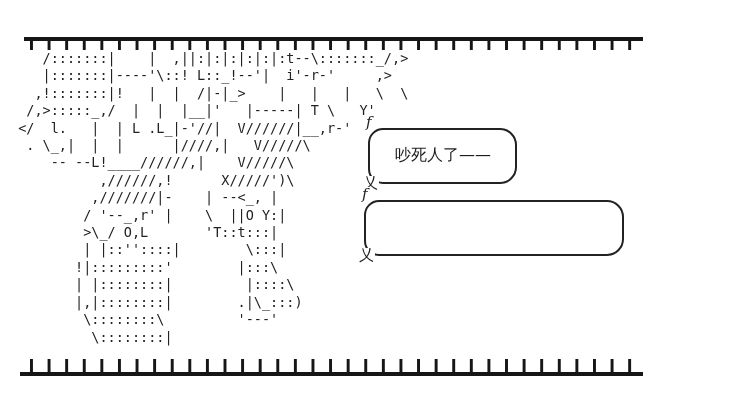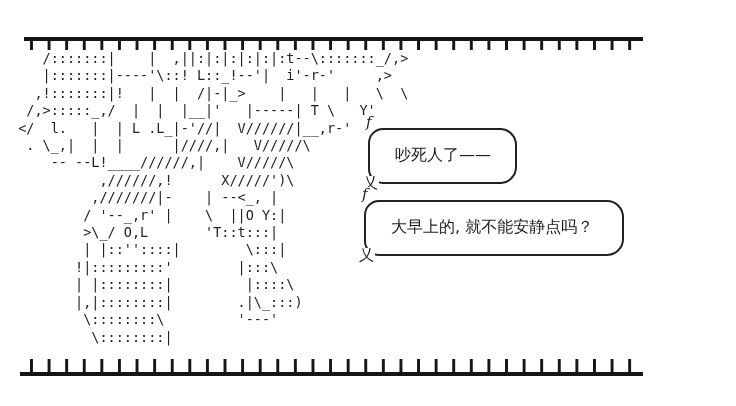--- a/index.html
+++ b/index.html
@@ -79,19 +79,18 @@
           \::::::::|</pre>
 
   <div class="bubble bubble-1">
     <span class="tail-f">f</span>
     <span class="btext">吵死人了——</span>
     <span class="tail-x">乂</span>
   </div>
 
   <div class="bubble bubble-2">
     <span class="tail-f">f</span>
-    <span class="btext">大早上的, 就不能安静点吗？</span>
     <span class="tail-x">乂</span>
   </div>
 
   <div class="rail rail-bottom"></div>
 
 </div>
 
 </body></html>

